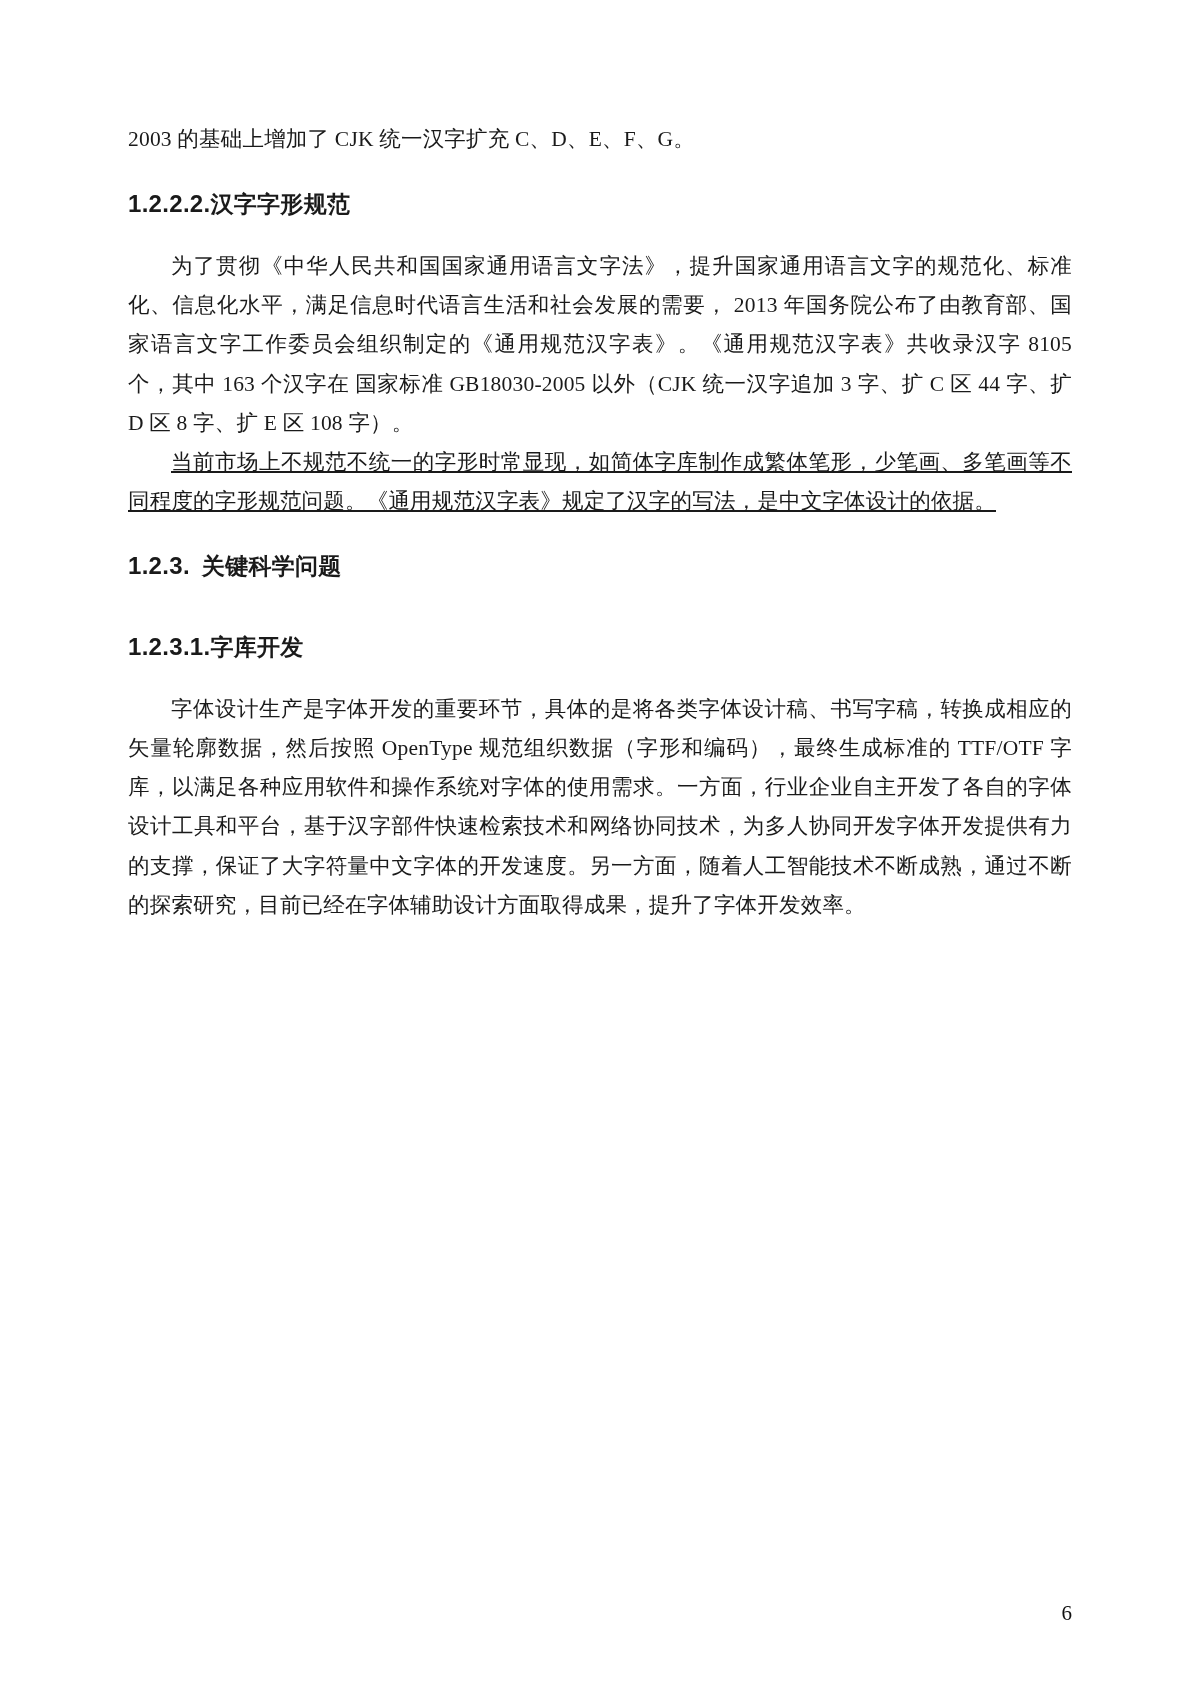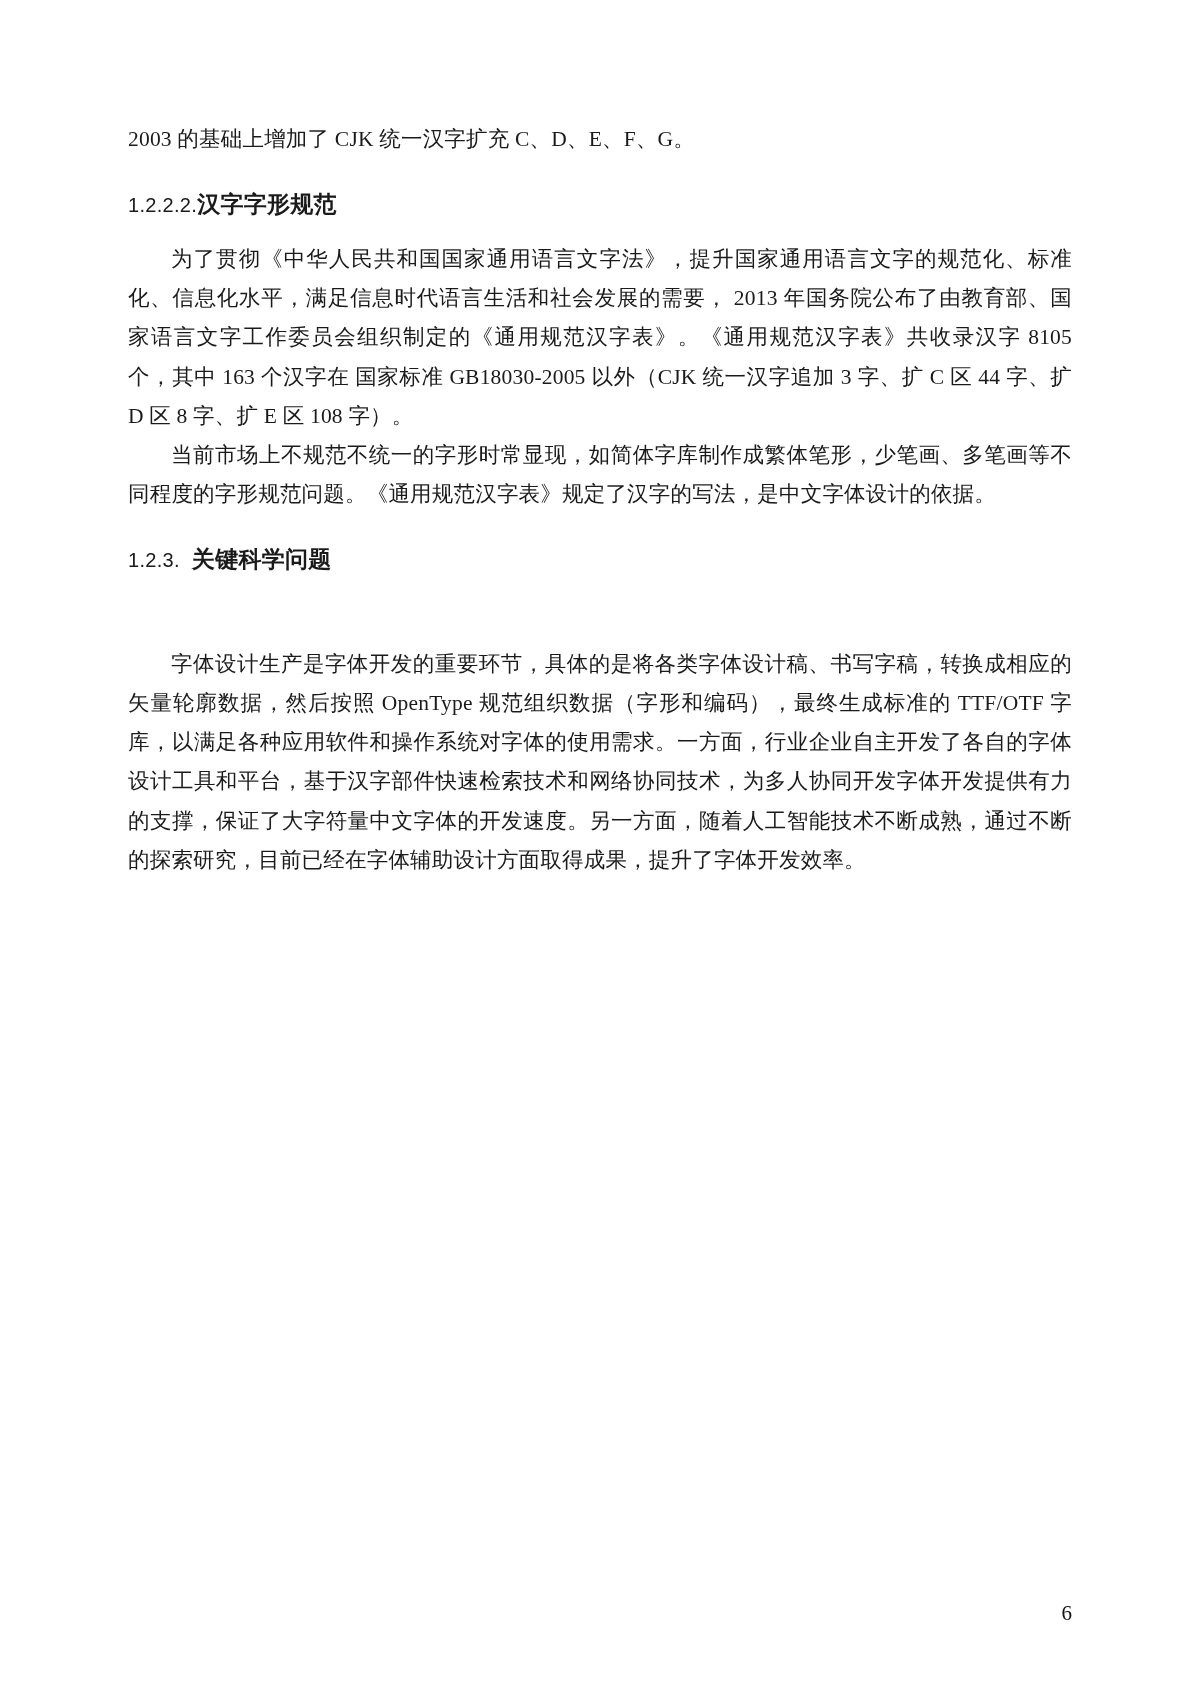--- a/index.html
+++ b/index.html
@@ -19,47 +19,48 @@
     background: #ffffff;
     box-sizing: border-box;
     padding: 120px 128px 90px 128px;
     overflow: hidden;
   }
   .content {
     width: 944px;
   }
   
   p.body-par {
-    margin: 0 0 0 0;
+    margin: 7px 0 0 0;
     font-size: 21.5px;
     line-height: 1.82;
     text-align: justify;
     text-justify: inter-ideograph;
     text-indent: 2em;
     letter-spacing: 0.2px;
   }
   p.tight {
     margin-top: 0;
+    text-decoration: underline;
   }
   .gap-md { height: 20px; }
   .gap-lg { height: 30px; }
 
   
   h3.heading {
     font-family: "Liberation Sans", "DejaVu Sans", sans-serif;
     font-size: 22px;
     font-weight: bold;
     margin: 0;
     padding: 0;
     letter-spacing: 0.3px;
   }
   h3.heading .num {
     font-family: "Liberation Sans", "DejaVu Sans", sans-serif;
-    font-weight: normal;
-    font-size: 20px;
+    font-weight: bold;
+    font-size: 24px;
   }
   h3.heading .htext {
     font-family: "Liberation Sans", "DejaVu Sans", sans-serif;
     font-weight: bold;
     font-size: 23px;
   }
   h3.heading.lvl3 .htext {
     margin-left: 12px;
   }
   .first-line {
@@ -102,20 +103,23 @@
 
     <h3 class="heading lvl3">
       <span class="num">1.2.3.</span><span class="htext">关键科学问题</span>
     </h3>
 
     <div class="gap-md"></div>
 
 
     <div class="gap-lg"></div>
 
+    <h3 class="heading">
+      <span class="num">1.2.3.1.</span><span class="htext">字库开发</span>
+    </h3>
 
     <div class="gap-md"></div>
 
     <p class="body-par">字体设计生产是字体开发的重要环节，具体的是将各类字体设计稿、书写字稿，转换成相应的矢量轮廓数据，然后按照 OpenType 规范组织数据（字形和编码），最终生成标准的 TTF/OTF 字库，以满足各种应用软件和操作系统对字体的使用需求。一方面，行业企业自主开发了各自的字体设计工具和平台，基于汉字部件快速检索技术和网络协同技术，为多人协同开发字体开发提供有力的支撑，保证了大字符量中文字体的开发速度。另一方面，随着人工智能技术不断成熟，通过不断的探索研究，目前已经在字体辅助设计方面取得成果，提升了字体开发效率。</p>
 
     <div class="gap-lg"></div>
 
 
     <div class="gap-md"></div>
 

